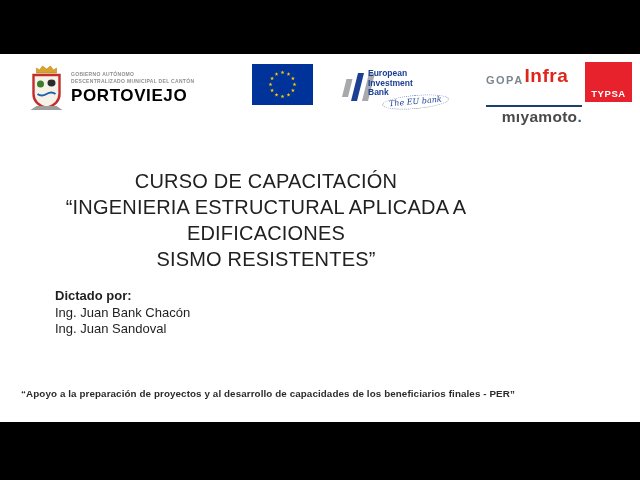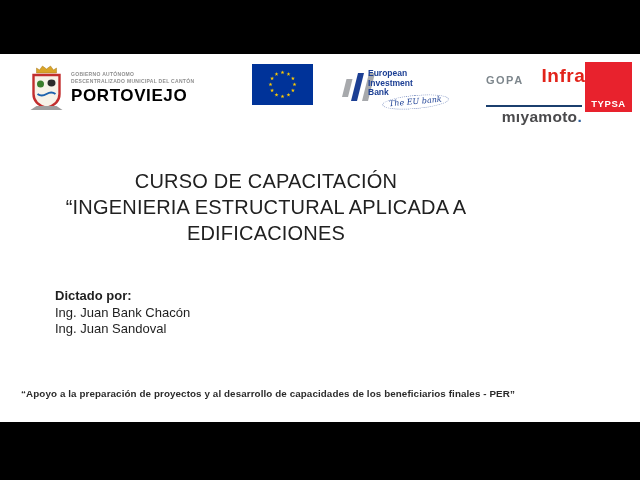--- a/index.html
+++ b/index.html
@@ -55,30 +55,30 @@
     display: flex; align-items: flex-end; justify-content: flex-start;
     border-bottom: 2.5px solid var(--gopa-underline-blue, #1b3f6e);
     padding-bottom: 19px;
   }
   .gopa-word {
     font-size: 11px; font-weight: 800; letter-spacing: 1.5px;
     color: var(--gopa-grey, #7d868c);
   }
   .infra-word {
     font-size: 19px; font-weight: 700; line-height: 20px;
-    color: var(--infra-red, #e2231a); margin-left: 18px; letter-spacing: 0.5px;
+    color: var(--infra-red, #e2231a); margin-left: 1px; letter-spacing: 0.5px;
   }
   .miyamoto-row {
     text-align: right; margin-top: 1px;
     font-size: 15.5px; font-weight: 700; letter-spacing: 0.3px;
     color: var(--miyamoto-grey, #4a4a4c); white-space: nowrap;
   }
   .miyamoto-dot { color: var(--miyamoto-dot-blue, #2b5d9b); }
   .typsa {
-    position: absolute; left: 585px; top: 8px; width: 47px; height: 50px;
+    position: absolute; left: 585px; top: 8px; width: 47px; height: 40px;
     background: var(--typsa-red, #e8222d);
     display: flex; align-items: flex-end; justify-content: center;
     padding-bottom: 3px;
   }
   .typsa-label {
     color: #ffffff; font-size: 9.5px; font-weight: 700; letter-spacing: 0.6px;
   }
 
   
   .title-block {
@@ -166,20 +166,21 @@
       <div class="miyamoto-row"><span>mıyamoto</span><span class="miyamoto-dot">.</span></div>
     </div>
 
     <div class="typsa">
       <span class="typsa-label">TYPSA</span>
     </div>
 
     <div class="title-block">
       <div>CURSO DE CAPACITACIÓN</div>
       <div>“INGENIERIA ESTRUCTURAL APLICADA A EDIFICACIONES</div>
+      <div>SISMO RESISTENTES”</div>
     </div>
 
     <div class="dictado">
       <div class="dictado-label">Dictado por:</div>
       <div>Ing. Juan Bank Chacón</div>
       <div>Ing. Juan Sandoval</div>
     </div>
 
 
     <div class="footer-quote">“Apoyo a la preparación de proyectos y al desarrollo de capacidades de los beneficiarios finales - PER”</div>

